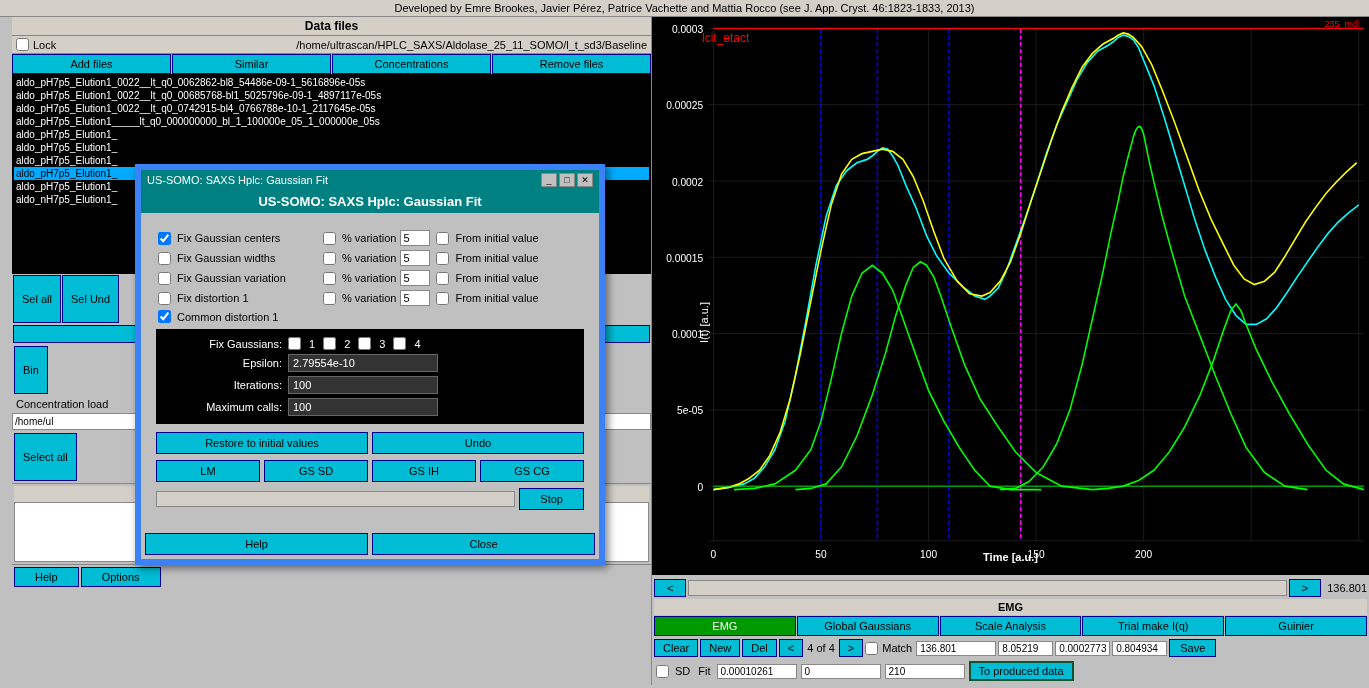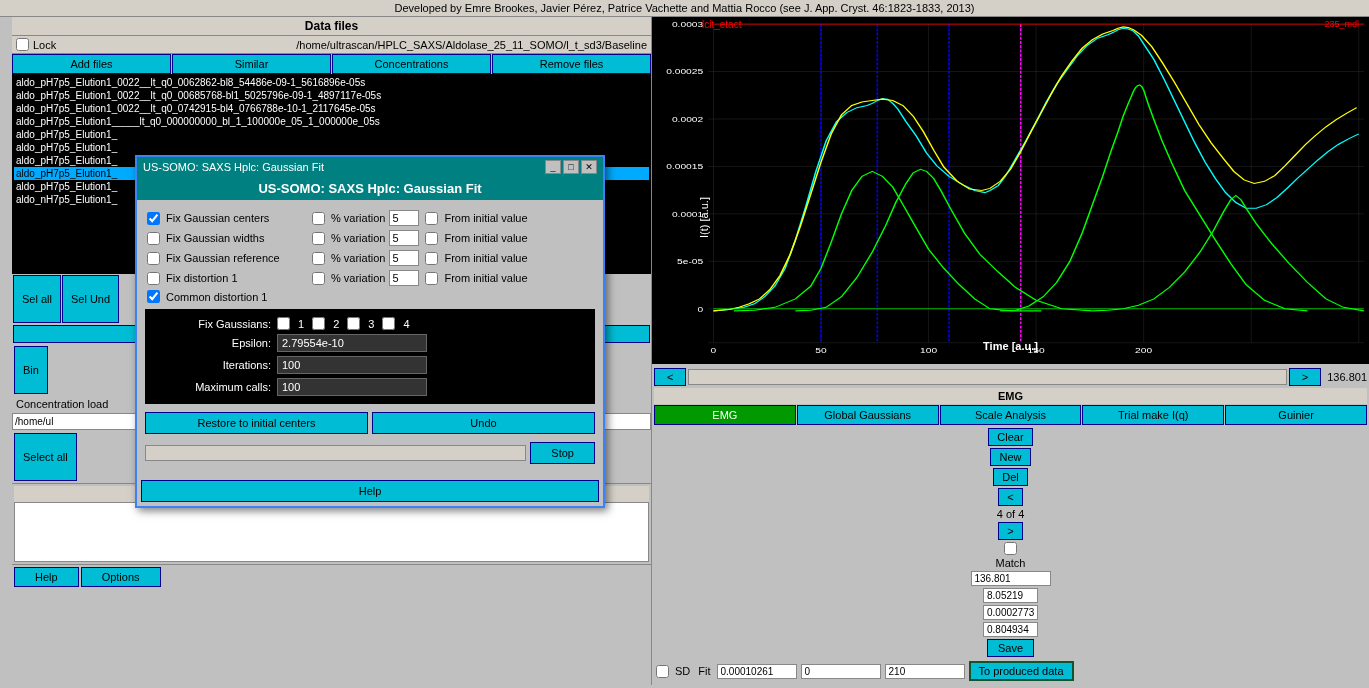--- a/index.html
+++ b/index.html
@@ -247,21 +247,20 @@
     .tab-btn.active {
       background: #009900;
       color: #fff;
     }
 
     .controls-row {
       display: flex;
       align-items: center;
       gap: 2px;
       padding: 2px 0;
-      flex-direction: column;
     }
 
     .ctrl-btn {
       background: #00bcd4;
       border: 1px solid #008;
       padding: 2px 8px;
       font-size: 11px;
       cursor: pointer;
     }
 
@@ -298,23 +297,24 @@
     
     .dialog-overlay {
       position: absolute;
       top: 155px;
       left: 135px;
       z-index: 100;
     }
 
     .dialog {
       background: #c0c0c0;
-      border: 2px solid #3b82f6;
+      border: 6px solid #3b82f6;
       box-shadow: 3px 3px 8px rgba(0,0,0,0.5);
       width: 470px;
+      margin-top: 9px;
     }
 
     .dialog-titlebar {
       background: #008080;
       color: #fff;
       padding: 3px 6px;
       display: flex;
       align-items: center;
       justify-content: space-between;
       font-size: 11px;
@@ -340,21 +340,21 @@
     .dialog-header {
       background: #008080;
       color: #fff;
       text-align: center;
       padding: 4px;
       font-size: 13px;
       font-weight: bold;
     }
 
     .dialog-body {
-      padding: 8px;
+      padding: 15px;
     }
 
     .dialog-row {
       display: flex;
       align-items: center;
       gap: 4px;
       padding: 2px 0;
     }
 
     .dialog-row input[type="checkbox"] { margin: 0 2px; }
@@ -662,21 +662,21 @@
         <polyline fill="none" stroke="#00ff00" stroke-width="1.5" points="
           430,415 445,414 460,412 475,407 490,398 505,382 520,360 535,332 548,302 558,275 565,258 570,252 575,258 580,270 590,292 605,320 622,348 640,375 658,398 675,410 695,415"></polyline>
 
         <line x1="60" y1="412" x2="695" y2="412" stroke="#00ff00" stroke-width="0.8"></line>
       </svg>
 
       <div style="position:absolute;bottom:12px;width:100%;text-align:center;">
         <span style="color:#fff;font-size:11px;font-weight:bold;">Time [a.u.]</span>
       </div>
 
-      <div style="position:absolute;top:2px;left:50px;color:#ff0000;font-size:10px;">lcit_etact</div>
+      <div style="position:absolute;top:14px;left:50px;color:#ff0000;font-size:12px;">lcit_etact</div>
       <div style="position:absolute;top:2px;right:10px;color:#ff0000;font-size:9px;">235_mdl</div>
     </div>
 
     <div class="chart-controls">
 
       <div class="nav-row">
         <button class="nav-btn">&lt;</button>
         <div class="nav-slider" style="flex:1;"></div>
         <button class="nav-btn">&gt;</button>
         <span style="font-size:11px;padding-left:4px;">136.801</span>
@@ -753,21 +753,21 @@
         <span class="dialog-label">Fix Gaussian widths</span>
         <input type="checkbox" style="">
         <span class="dialog-variation">% variation</span>
         <input class="dialog-pct-input" type="text" value="5" style="">
         <input type="checkbox" style="">
         <span class="dialog-variation">From initial value</span>
       </div>
 
       <div class="dialog-row">
         <input type="checkbox" style="">
-        <span class="dialog-label">Fix Gaussian reference</span>
+        <span class="dialog-label">Fix Gaussian variation</span>
         <input type="checkbox" style="">
         <span class="dialog-variation">% variation</span>
         <input class="dialog-pct-input" type="text" value="5" style="">
         <input type="checkbox" style="">
         <span class="dialog-variation">From initial value</span>
       </div>
 
       <div class="dialog-row">
         <input type="checkbox" style="">
         <span class="dialog-label">Fix distortion 1</span>
@@ -809,28 +809,35 @@
           <input class="dialog-black-input" type="text" value="100" style="">
         </div>
 
         <div class="dialog-black-row">
           <span class="field-label">Maximum calls:</span>
           <input class="dialog-black-input" type="text" value="100" style="">
         </div>
       </div>
 
       <div class="dialog-action-row">
-        <button class="dialog-action-btn">Restore to initial centers</button>
+        <button class="dialog-action-btn">Restore to initial values</button>
         <button class="dialog-action-btn">Undo</button>
       </div>
 
+      <div class="dialog-run-row">
+        <button class="dialog-run-btn">LM</button>
+        <button class="dialog-run-btn">GS SD</button>
+        <button class="dialog-run-btn">GS IH</button>
+        <button class="dialog-run-btn">GS CG</button>
+      </div>
 
       <div style="display:flex;gap:4px;padding:4px 0;align-items:center;">
         <div class="dialog-progress" style="flex:1;"></div>
         <button class="dialog-stop-btn">Stop</button>
       </div>
     </div>
 
     <div class="dialog-footer">
       <button class="dialog-footer-btn">Help</button>
+      <button class="dialog-footer-btn">Close</button>
     </div>
   </div>
 </div>
 
 </body></html>

